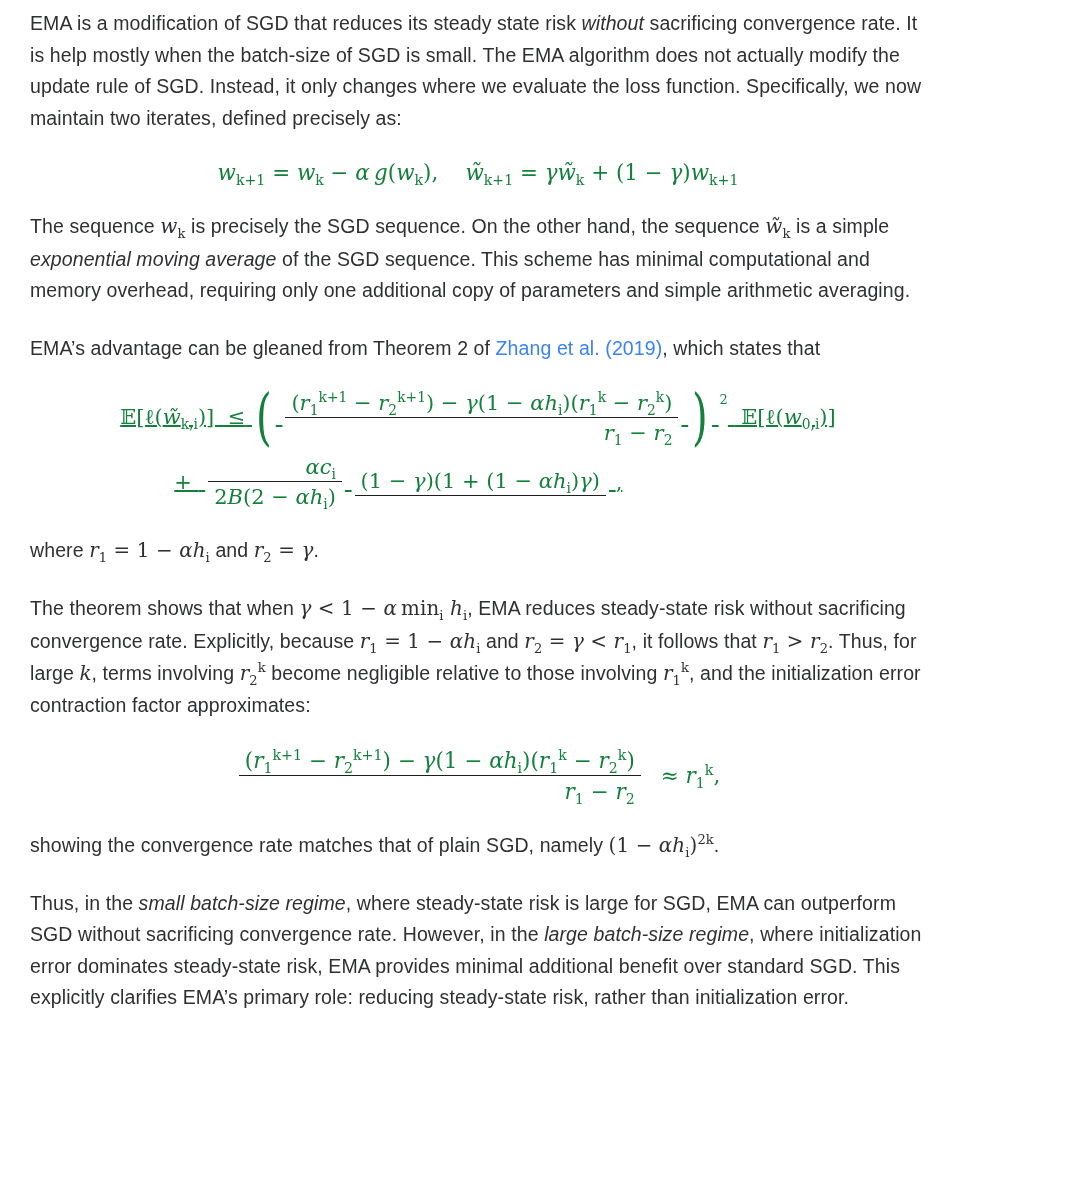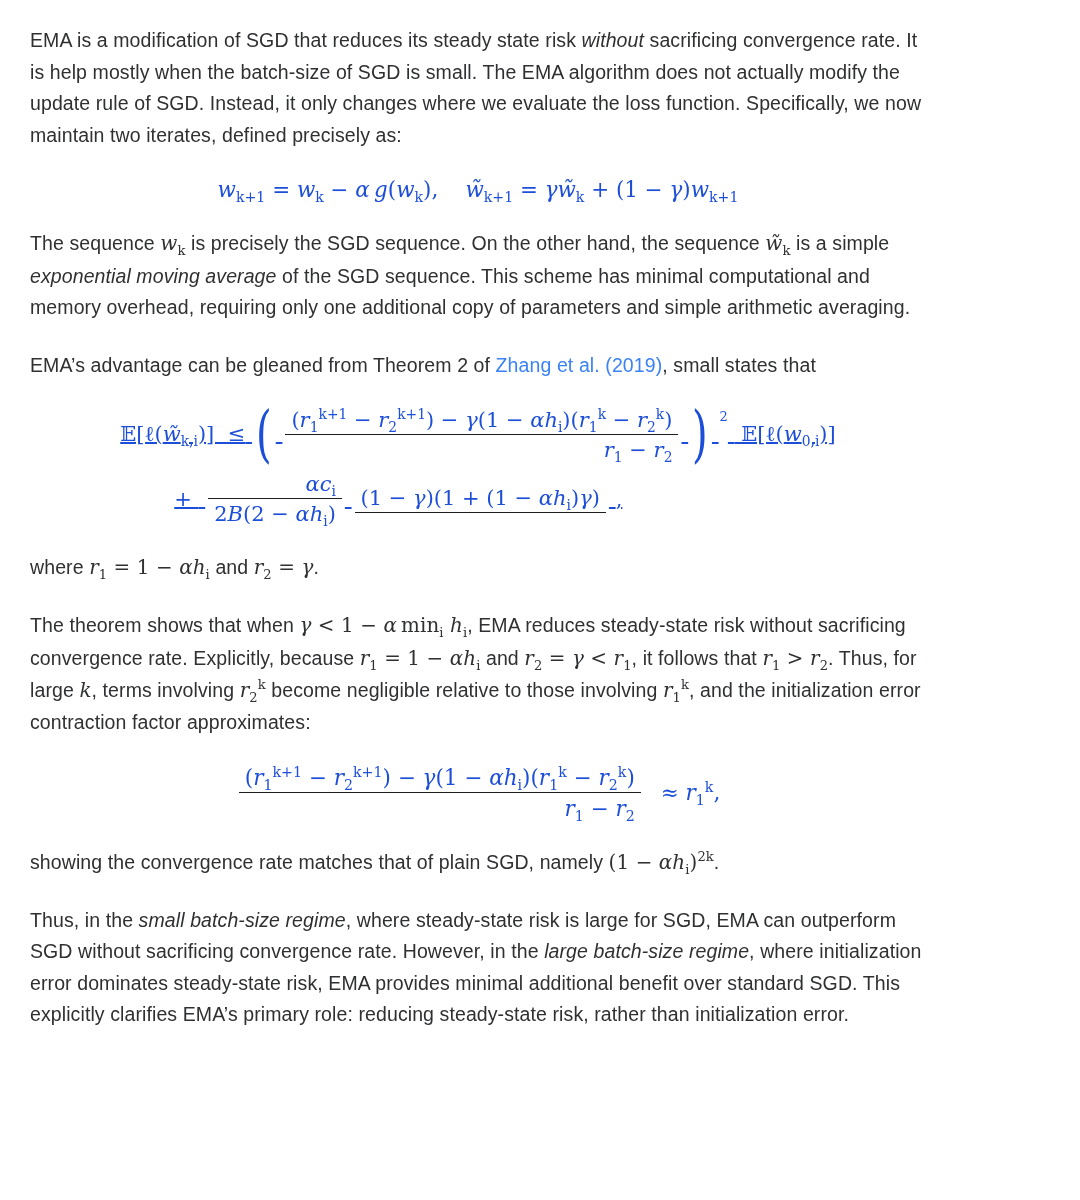--- a/index.html
+++ b/index.html
@@ -10,40 +10,40 @@
   body {
     width: 1080px;
     min-height: 1200px;
     font-family: "Liberation Sans", sans-serif;
     color: #2b2b2b;
     -webkit-font-smoothing: antialiased;
   }
   .page {
     width: 960px;
     box-sizing: border-box;
-    padding: 25px 34px 20px 30px;
+    padding: 8px 34px 20px 30px;
   }
   p.body-text {
     font-size: 19.5px;
     line-height: 1.62;
     margin: 0 0 26px 0;
     color: #2f3032;
     letter-spacing: 0.1px;
   }
   p.body-text:last-child { margin-bottom: 0; }
   .it { font-style: italic; }
   a.cite {
     color: #3b82f6;
     text-decoration: none;
   }
 
   
   .math, .mathblock {
     font-family: "DejaVu Serif", serif;
-    color: #1d4ed8;
+    color: #15803d;
   }
   .mathblock {
     text-align: center;
     margin: 0 0 26px 0;
     font-size: 21px;
   }
   .mi { font-style: italic; }
   .mo { font-style: normal; }
   sub, sup {
     font-size: 0.66em;
@@ -114,21 +114,21 @@
 <div class="page">
 
   <p class="body-text"><span>EMA is a modification of SGD that reduces its steady state risk </span><span class="it">without</span><span> sacrificing convergence rate. It is help mostly when the batch-size of SGD is small. The EMA algorithm does not actually modify the update rule of SGD. Instead, it only changes where we evaluate the loss function. Specifically, we now maintain two iterates, defined precisely as:</span></p>
 
   <div class="mathblock math">
     <span class="inline-math"><span class="mi">w</span><sub>k+1</sub> <span class="mo">=</span> <span class="mi">w</span><sub>k</sub> <span class="mo">−</span> <span class="mi">α</span> <span class="mi">g</span>(<span class="mi">w</span><sub>k</sub>)<span class="mo">,</span> &nbsp;&nbsp; <span class="mi">w̃</span><sub>k+1</sub> <span class="mo">=</span> <span class="mi">γw̃</span><sub>k</sub> <span class="mo">+</span> (1 <span class="mo">−</span> <span class="mi">γ</span>)<span class="mi">w</span><sub>k+1</sub></span>
   </div>
 
   <p class="body-text"><span>The sequence </span><span class="inline-math"><span class="mi">w</span><sub>k</sub></span><span> is precisely the SGD sequence. On the other hand, the sequence </span><span class="inline-math"><span class="mi">w̃</span><sub>k</sub></span><span> is a simple </span><span class="it">exponential moving average</span><span> of the SGD sequence. This scheme has minimal computational and memory overhead, requiring only one additional copy of parameters and simple arithmetic averaging.</span></p>
 
-  <p class="body-text"><span>EMA’s advantage can be gleaned from Theorem 2 of </span><a class="cite" href="#">Zhang et al. (2019)</a><span>, small states that</span></p>
+  <p class="body-text"><span>EMA’s advantage can be gleaned from Theorem 2 of </span><a class="cite" href="#">Zhang et al. (2019)</a><span>, which states that</span></p>
 
   <div class="mathblock math">
     <span class="eqwrap">
       <span class="eqrow">
         <span class="midalign">𝔼[ℓ(<span class="mi">w̃</span><sub>k,i</sub>)] &nbsp;≤</span>
         <span class="paren-big midalign">(</span>
         <span class="frac midalign">
           <span class="num">(<span class="mi">r</span><sub>1</sub><sup>k+1</sup> − <span class="mi">r</span><sub>2</sub><sup>k+1</sup>) − <span class="mi">γ</span>(1 − <span class="mi">αh</span><sub>i</sub>)(<span class="mi">r</span><sub>1</sub><sup>k</sup> − <span class="mi">r</span><sub>2</sub><sup>k</sup>)</span>
           <span class="den"><span class="mi">r</span><sub>1</sub> − <span class="mi">r</span><sub>2</sub></span>
         </span>

